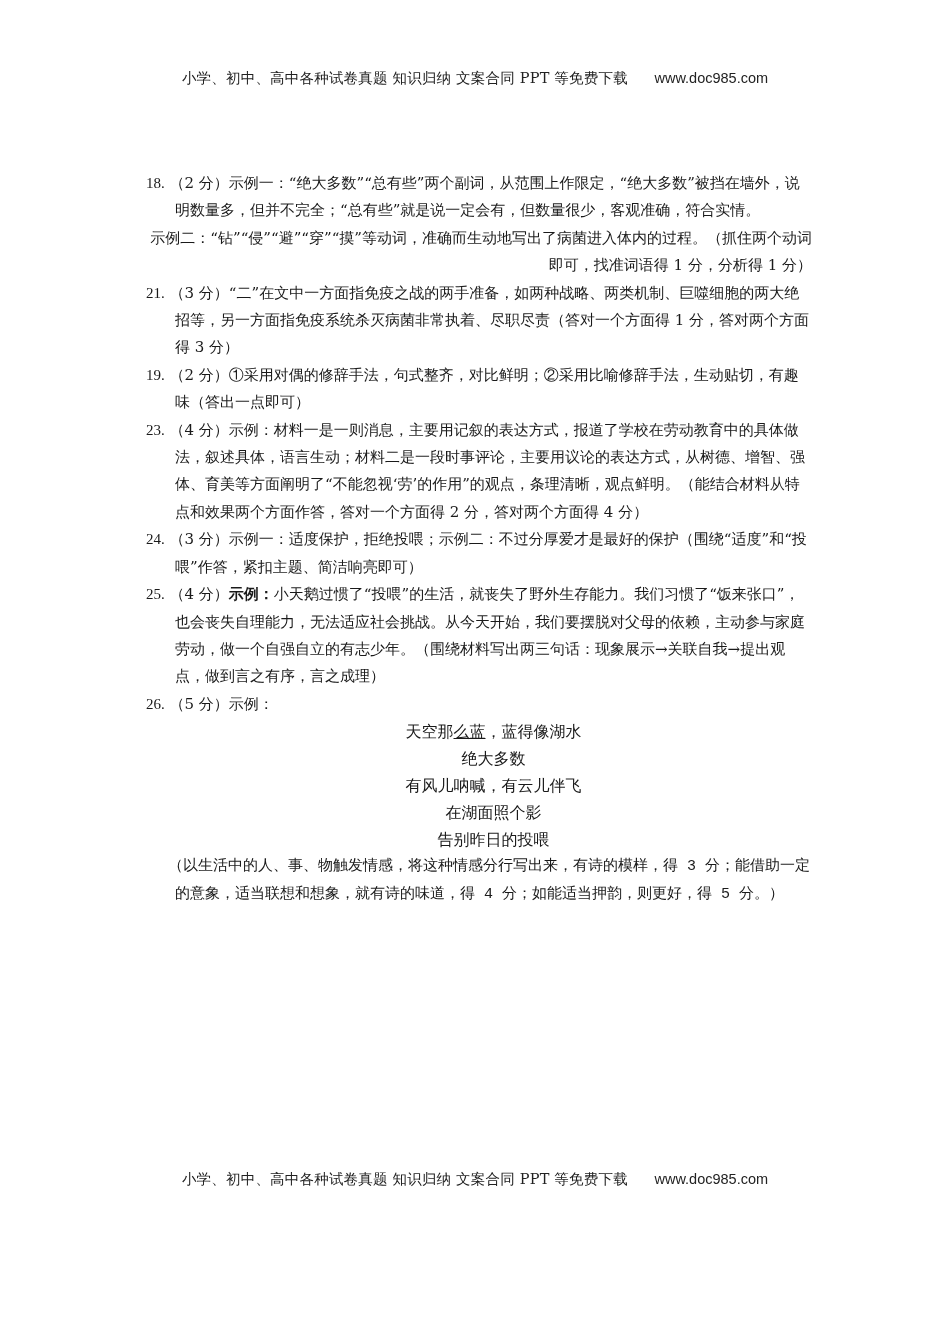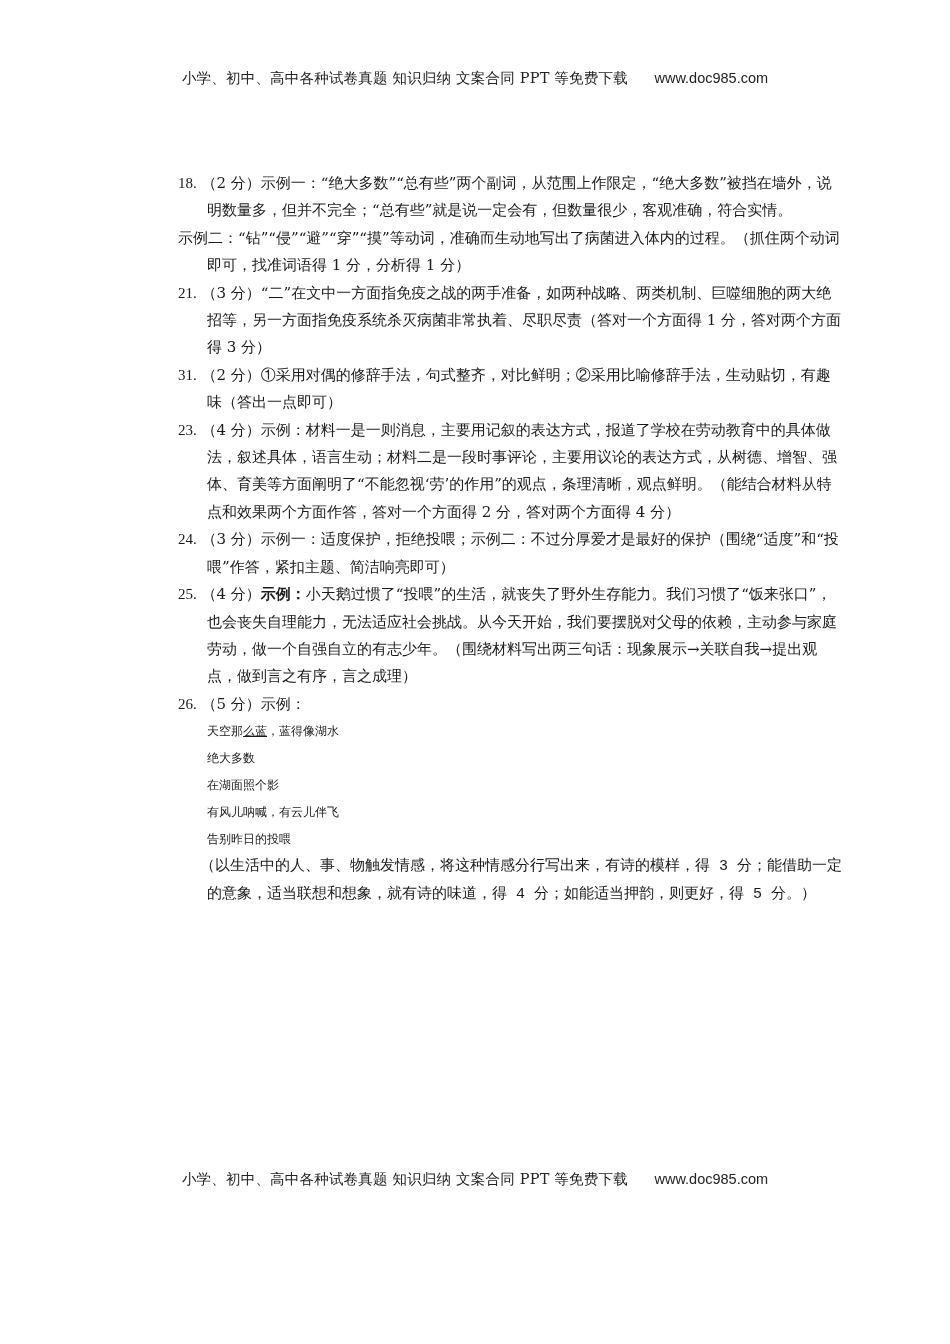--- a/index.html
+++ b/index.html
@@ -4,52 +4,52 @@
 <style>
   html, body { margin: 0; padding: 0; background: #ffffff; }
   body { width: 950px; height: 1344px; position: relative; overflow: hidden;
          font-family: "DejaVu Serif", "Liberation Serif", serif; color: #1a1a1a; }
   .header, .footer { position: absolute; left: 0; width: 950px; text-align: center;
          font-size: 14.5px; color: #222; white-space: nowrap; }
   .header { top: 69px; }
   .footer { top: 1170px; }
   .hf-text { font-family: "DejaVu Serif", serif; letter-spacing: 0.2px; }
   .hf-url { font-family: "Liberation Sans", sans-serif; margin-left: 22px; font-size: 14.5px; }
-  .content { position: absolute; left: 146px; top: 170px; width: 666px; font-size: 15px; line-height: 27.4px; margin-left: 32px; }
+  .content { position: absolute; left: 146px; top: 170px; width: 666px; font-size: 15px; line-height: 27.4px; }
   .item { position: relative; padding-left: 29px; text-indent: -29px; margin: 0; }
-  .item.sub { padding-left: 29px; text-indent: -29px; }
+  .item.sub { padding-left: 29px; text-indent: -29px; text-align: right; }
   .num { font-family: "Liberation Serif", serif; }
-  .poem { padding-left: 29px; font-family: Liberation Sans, sans-serif; font-size: 12px; line-height: 27px; }
+  .poem { padding-left: 29px; font-family: Liberation Sans, sans-serif; font-size: 16px; line-height: 27px; text-align: center; }
   .poem .line { display: block; }
   .note { padding-left: 29px; text-indent: -6px; font-family: Liberation Mono, monospace; }
   .u { text-decoration: underline; }
   .bold { font-weight: bold; }
 </style>
 </head>
 <body>
 
 <div class="header">
   <span class="hf-text">小学、初中、高中各种试卷真题  知识归纳  文案合同  PPT 等免费下载</span>
   <span class="hf-url">www.doc985.com</span>
 </div>
 
 <div class="content">
   <p class="item"><span class="num">18.</span> <span>（2 分）示例一：“绝大多数”“总有些”两个副词，从范围上作限定，“绝大多数”被挡在墙外，说明数量多，但并不完全；“总有些”就是说一定会有，但数量很少，客观准确，符合实情。</span></p>
   <p class="item sub" style="padding-left:29px;text-indent:-29px;"><span>示例二：“钻”“侵”“避”“穿”“摸”等动词，准确而生动地写出了病菌进入体内的过程。（抓住两个动词即可，找准词语得 1 分，分析得 1 分）</span></p>
   <p class="item"><span class="num">21.</span> <span>（3 分）“二”在文中一方面指免疫之战的两手准备，如两种战略、两类机制、巨噬细胞的两大绝招等，另一方面指免疫系统杀灭病菌非常执着、尽职尽责（答对一个方面得 1 分，答对两个方面得 3 分）</span></p>
-  <p class="item"><span class="num">31.</span> <span>（2 分）①采用对偶的修辞手法，句式整齐，对比鲜明；②采用比喻修辞手法，生动贴切，有趣味（答出一点即可）</span></p>
+  <p class="item"><span class="num">19.</span> <span>（2 分）①采用对偶的修辞手法，句式整齐，对比鲜明；②采用比喻修辞手法，生动贴切，有趣味（答出一点即可）</span></p>
   <p class="item"><span class="num">23.</span> <span>（4 分）示例：材料一是一则消息，主要用记叙的表达方式，报道了学校在劳动教育中的具体做法，叙述具体，语言生动；材料二是一段时事评论，主要用议论的表达方式，从树德、增智、强体、育美等方面阐明了“不能忽视‘劳’的作用”的观点，条理清晰，观点鲜明。（能结合材料从特点和效果两个方面作答，答对一个方面得 2 分，答对两个方面得 4 分）</span></p>
   <p class="item"><span class="num">24.</span> <span>（3 分）示例一：适度保护，拒绝投喂；示例二：不过分厚爱才是最好的保护（围绕“适度”和“投喂”作答，紧扣主题、简洁响亮即可）</span></p>
   <p class="item"><span class="num">25.</span> <span>（4 分）</span><span class="bold">示例：</span><span>小天鹅过惯了“投喂”的生活，就丧失了野外生存能力。我们习惯了“饭来张口”，也会丧失自理能力，无法适应社会挑战。从今天开始，我们要摆脱对父母的依赖，主动参与家庭劳动，做一个自强自立的有志少年。（围绕材料写出两三句话：现象展示→关联自我→提出观点，做到言之有序，言之成理）</span></p>
   <p class="item"><span class="num">26.</span> <span>（5 分）示例：</span></p>
   <div class="poem">
     <span class="line"><span>天空那</span><span class="u">么蓝</span><span>，蓝得像湖水</span></span>
     <span class="line">绝大多数</span>
+    <span class="line">有风儿呐喊，有云儿伴飞</span>
     <span class="line">在湖面照个影</span>
-    <span class="line">有风儿呐喊，有云儿伴飞</span>
     <span class="line">告别昨日的投喂</span>
   </div>
   <p class="item note" style="padding-left:29px;text-indent:-7px;">（以生活中的人、事、物触发情感，将这种情感分行写出来，有诗的模样，得 3 分；能借助一定的意象，适当联想和想象，就有诗的味道，得 4 分；如能适当押韵，则更好，得 5 分。）</p>
 </div>
 
 <div class="footer">
   <span class="hf-text">小学、初中、高中各种试卷真题  知识归纳  文案合同  PPT 等免费下载</span>
   <span class="hf-url">www.doc985.com</span>
 </div>
 

